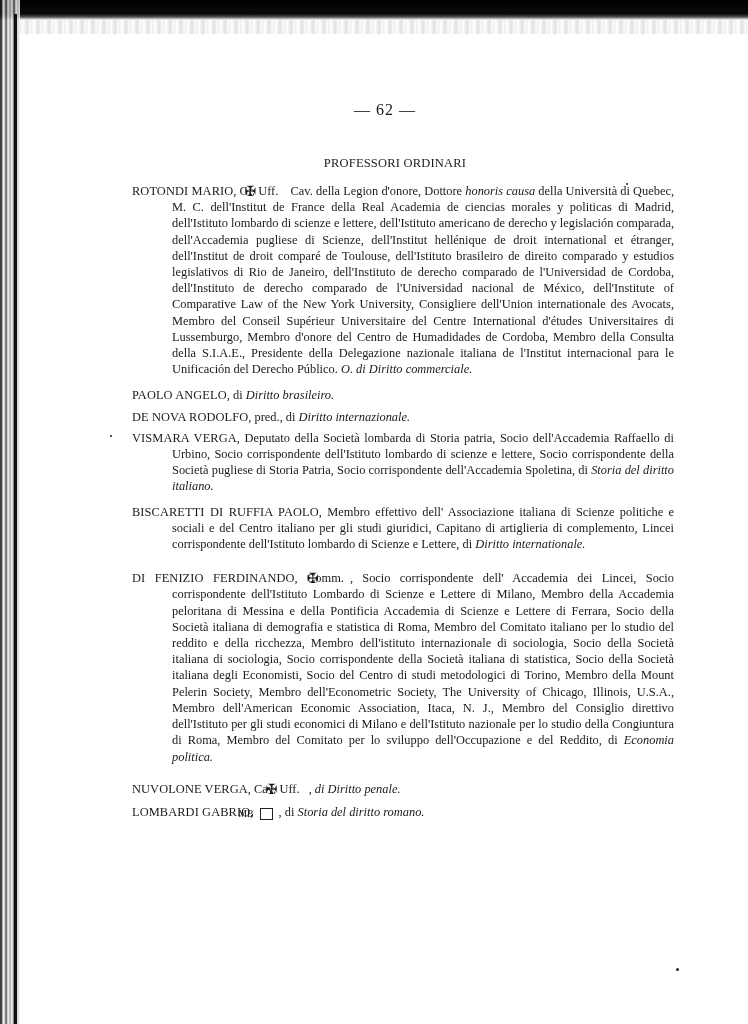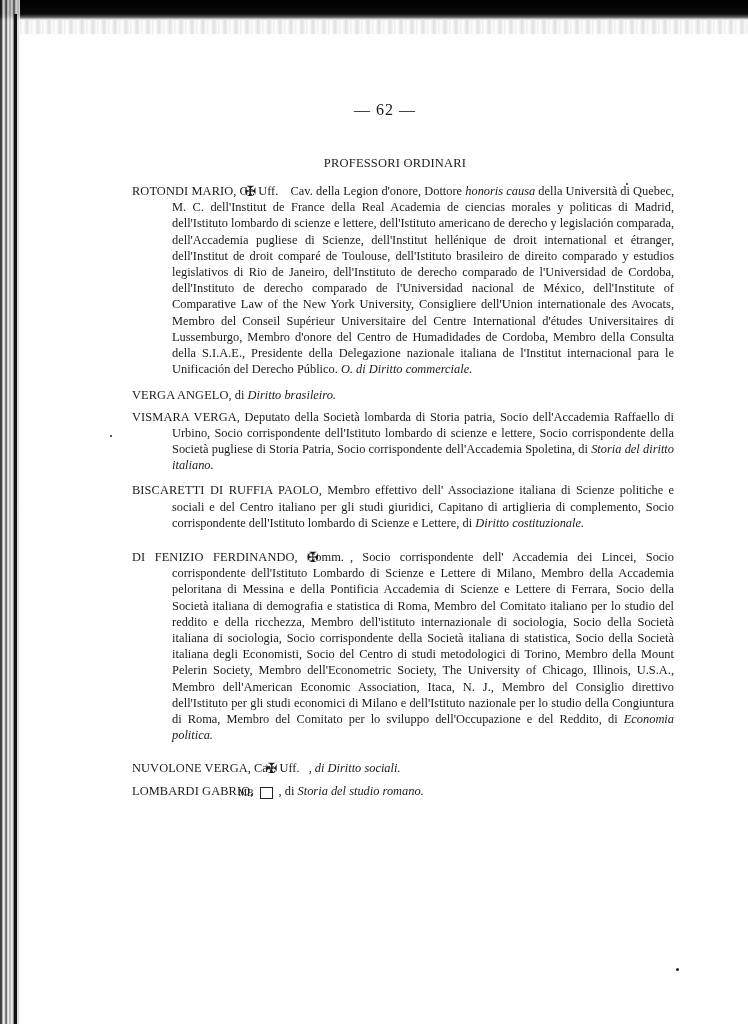--- a/index.html
+++ b/index.html
@@ -70,44 +70,47 @@
 <div class="section-title">PROFESSORI ORDINARI</div>
 
 <div class="entries">
 
   <p class="entry first">
     <span class="name">ROTONDI MARIO,</span><span> Gr. Uff.</span>
     <span class="decoration">✠</span><span> Cav. della Legion d'onore, Dottore </span><span class="it">honoris causa</span><span> della Università di Quebec, M. C. dell'Institut de France della Real Academia de ciencias morales y politicas di Madrid, dell'Istituto lombardo di scienze e lettere, dell'Istituto americano de derecho y legislación comparada, dell'Accademia pugliese di Scienze, dell'Institut hellénique de droit international et étranger, dell'Institut de droit comparé de Toulouse, dell'Istituto brasileiro de direito comparado y estudios legislativos di Rio de Janeiro, dell'Instituto de derecho comparado de l'Universidad de Cordoba, dell'Instituto de derecho comparado de l'Universidad nacional de México, dell'Institute of Comparative Law of the New York University, Consigliere dell'Union internationale des Avocats, Membro del Conseil Supérieur Universitaire del Centre International d'études Universitaires di Lussemburgo, Membro d'onore del Centro de Humadidades de Cordoba, Membro della Consulta della S.I.A.E., Presidente della Delegazione nazionale italiana de l'Institut internacional para le Unificación del Derecho Público. </span><span class="it">O. di Diritto commerciale.</span>
   </p>
 
   <p class="entry short">
-    <span class="name">VERGA ANGELO,</span><span> di </span><span class="it">Diritto brasileiro.</span>
+    <span class="name">PAOLO ANGELO,</span><span> di </span><span class="it">Diritto brasileiro.</span>
   </p>
 
 
+  <p class="entry short">
+    <span class="name">DE NOVA RODOLFO,</span><span> pred., di </span><span class="it">Diritto internazionale.</span>
+  </p>
 
   <p class="entry">
     <span class="name">VISMARA VERGA,</span><span> Deputato della Società lombarda di Storia patria, Socio dell'Accademia Raffaello di Urbino, Socio corrispondente dell'Istituto lombardo di scienze e lettere, Socio corrispondente della Società pugliese di Storia Patria, Socio corrispondente dell'Accademia Spoletina, di </span><span class="it">Storia del diritto italiano.</span>
   </p>
 
   <p class="entry" style="margin-bottom:18px;">
-    <span class="name">BISCARETTI DI RUFFIA PAOLO,</span><span> Membro effettivo dell' Associazione italiana di Scienze politiche e sociali e del Centro italiano per gli studi giuridici, Capitano di artiglieria di complemento, Socio corrispondente dell'Istituto lombardo di Scienze e Lettere, di </span><span class="it">Diritto costituzionale.</span>
+    <span class="name">BISCARETTI DI RUFFIA PAOLO,</span><span> Membro effettivo dell' Associazione italiana di Scienze politiche e sociali e del Centro italiano per gli studi giuridici, Capitano di artiglieria di complemento, Lincei corrispondente dell'Istituto lombardo di Scienze e Lettere, di </span><span class="it">Diritto internationale.</span>
   </p>
 
   <p class="entry" style="margin-bottom:16px;">
     <span class="name">DI FENIZIO FERDINANDO,</span><span> Comm.</span><span class="decoration">✠</span><span>, Socio corrispondente dell' Accademia dei Lincei, Socio corrispondente dell'Istituto Lombardo di Scienze e Lettere di Milano, Membro della Accademia peloritana di Messina e della Pontificia Accademia di Scienze e Lettere di Ferrara, Socio della Società italiana di demografia e statistica di Roma, Membro del Comitato italiano per lo studio del reddito e della ricchezza, Membro dell'istituto internazionale di sociologia, Socio della Società italiana di sociologia, Socio corrispondente della Società italiana di statistica, Socio della Società italiana degli Economisti, Socio del Centro di studi metodologici di Torino, Membro della Mount Pelerin Society, Membro dell'Econometric Society, The University of Chicago, Illinois, U.S.A., Membro dell'American Economic Association, Itaca, N. J., Membro del Consiglio direttivo dell'Istituto per gli studi economici di Milano e dell'Istituto nazionale per lo studio della Congiuntura di Roma, Membro del Comitato per lo sviluppo dell'Occupazione e del Reddito, di </span><span class="it">Economia politica.</span>
   </p>
 
   <p class="entry short" style="margin-bottom:7px;">
     <span class="name">NUVOLONE VERGA,</span><span> Cav. Uff.</span>
-    <span class="decoration">✠</span><span>, </span><span class="it">di Diritto sociali.</span>
+    <span class="decoration">✠</span><span>, </span><span class="it">di Diritto penale.</span>
   </p>
 
   <p class="entry short" style="margin-bottom:7px;">
     <span class="name">LOMBARDI GABRIO,</span>
-    <span class="boxed-decoration">MB</span><span> , di </span><span class="it">Storia del studio romano.</span>
+    <span class="boxed-decoration">MB</span><span> , di </span><span class="it">Storia del diritto romano.</span>
   </p>
 
 </div>
 
 <div class="dot" style="left:676px; top:968px;"></div>
 <div class="dot" style="left:626px; top:183px; width:2px; height:2px;"></div>
 <div class="dot" style="left:110px; top:435px; width:2px; height:2px;"></div>
 
 </body></html>

